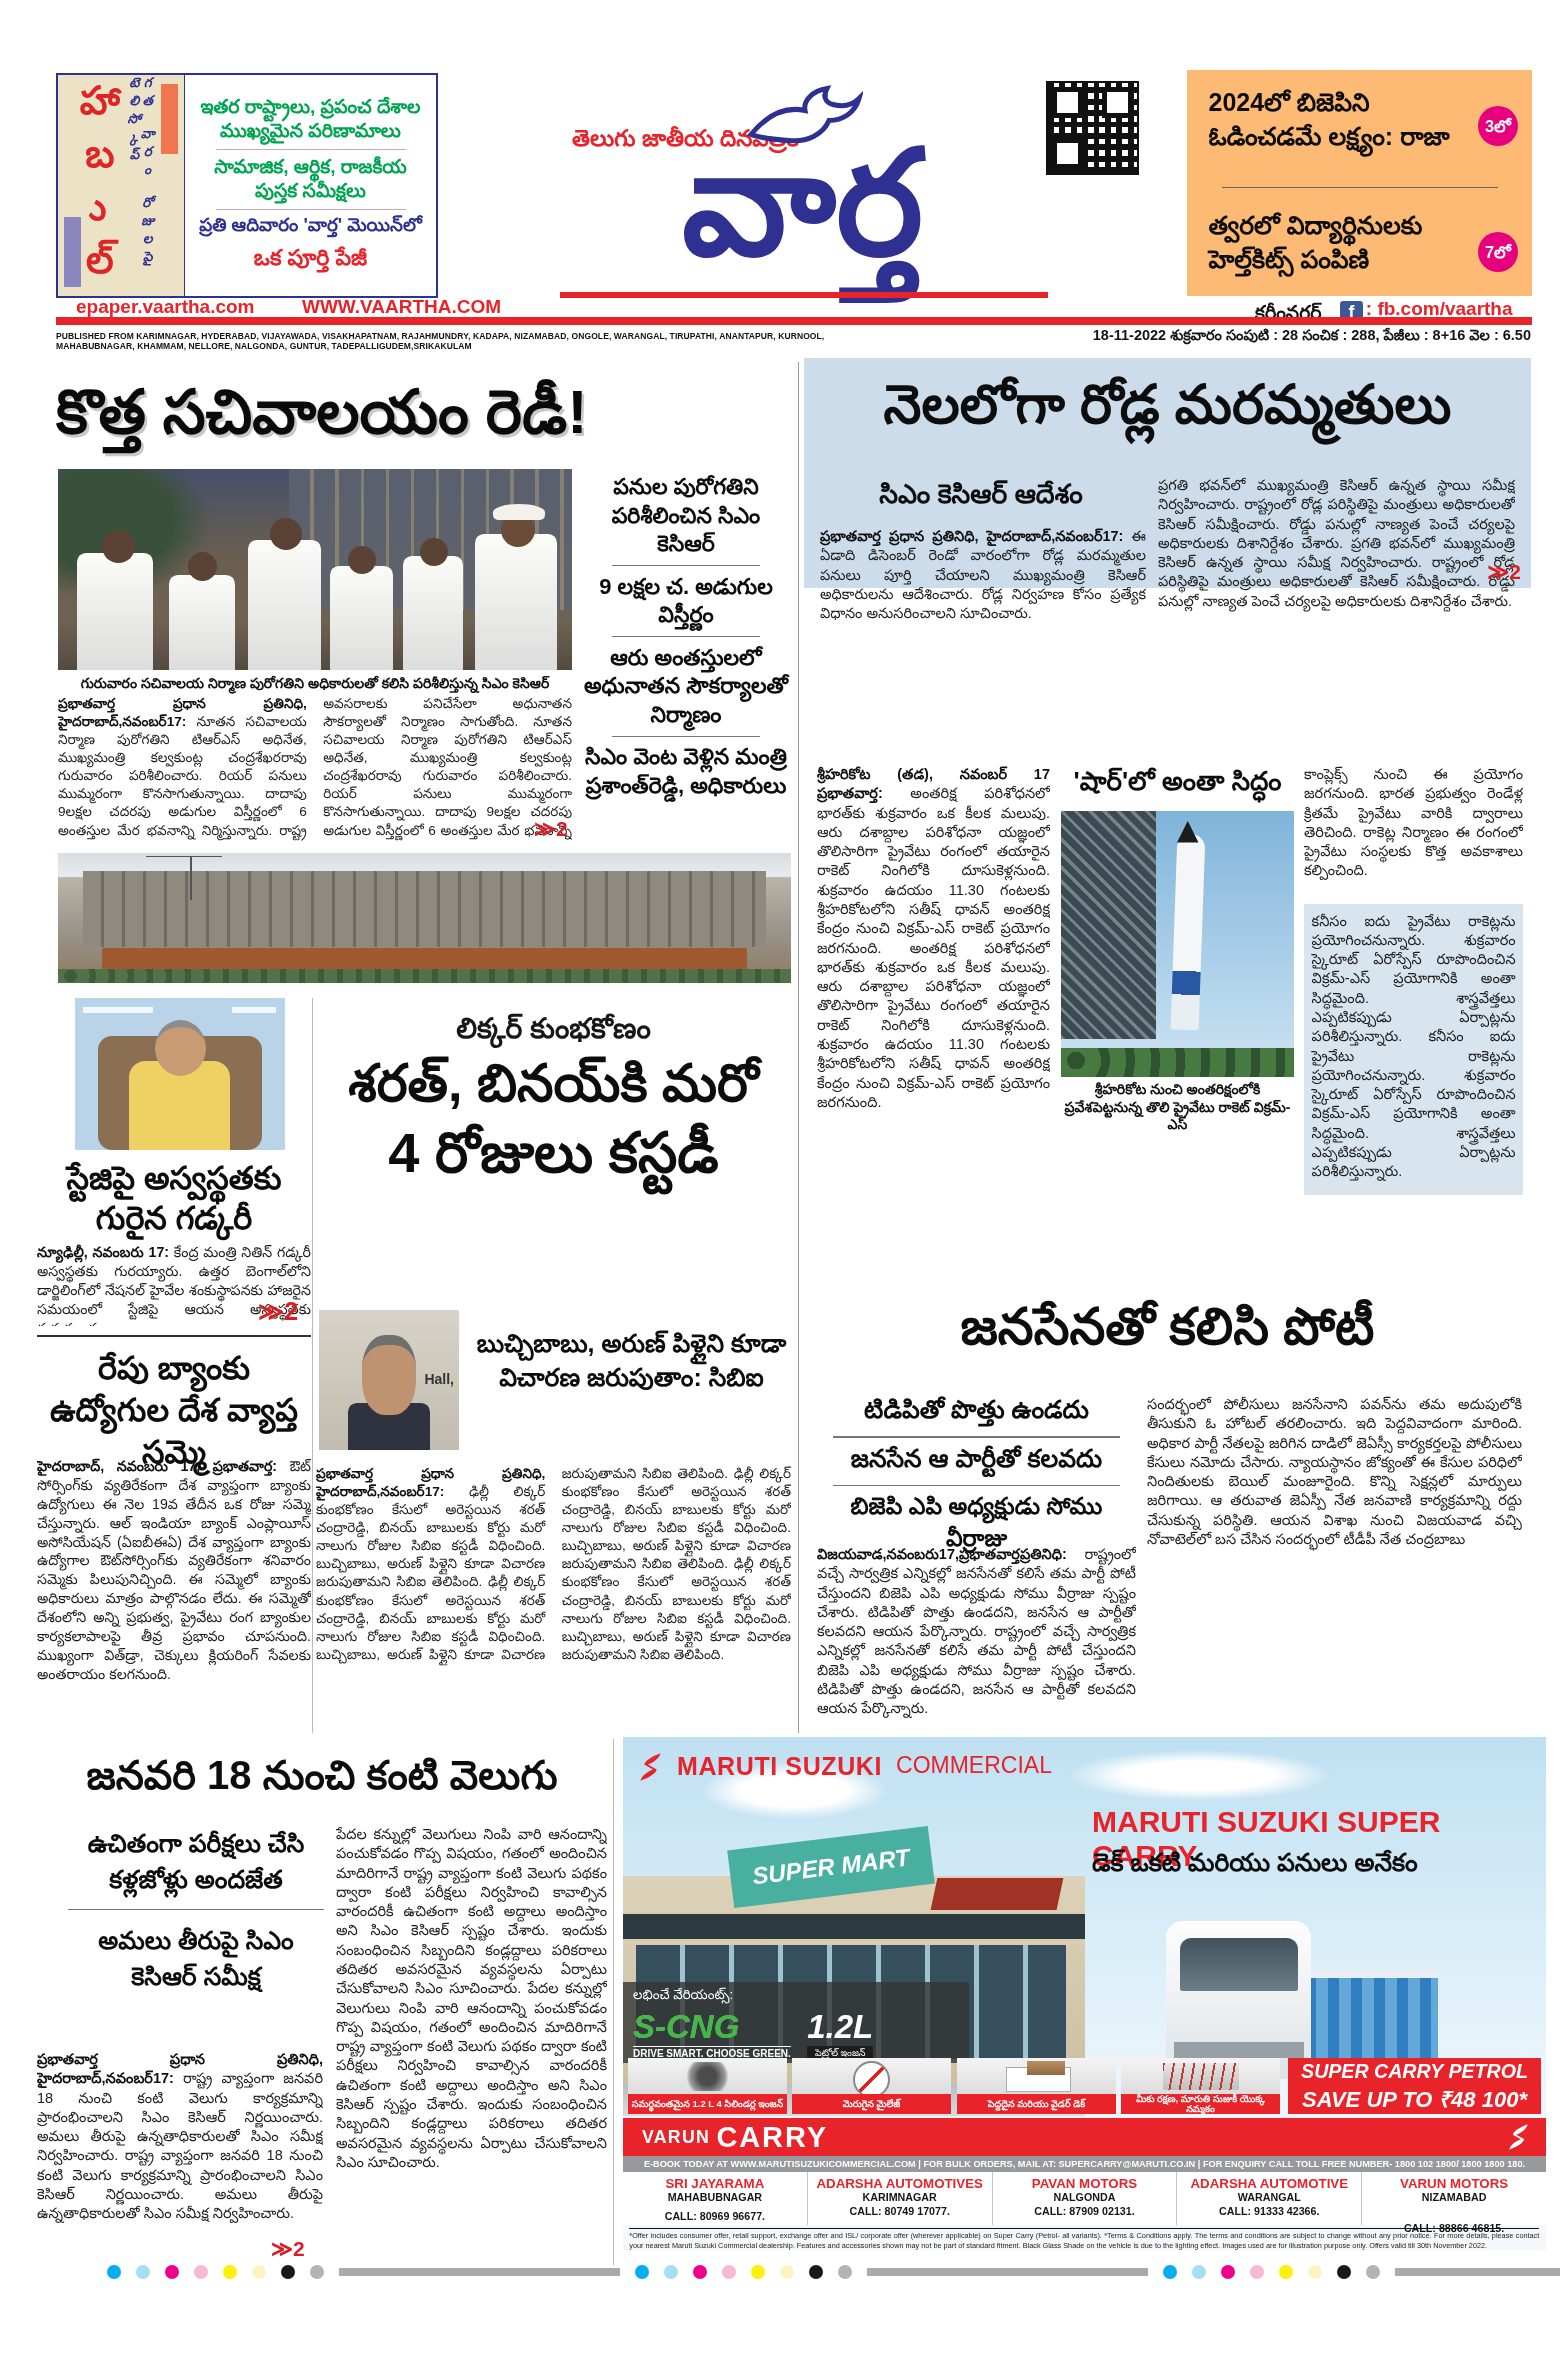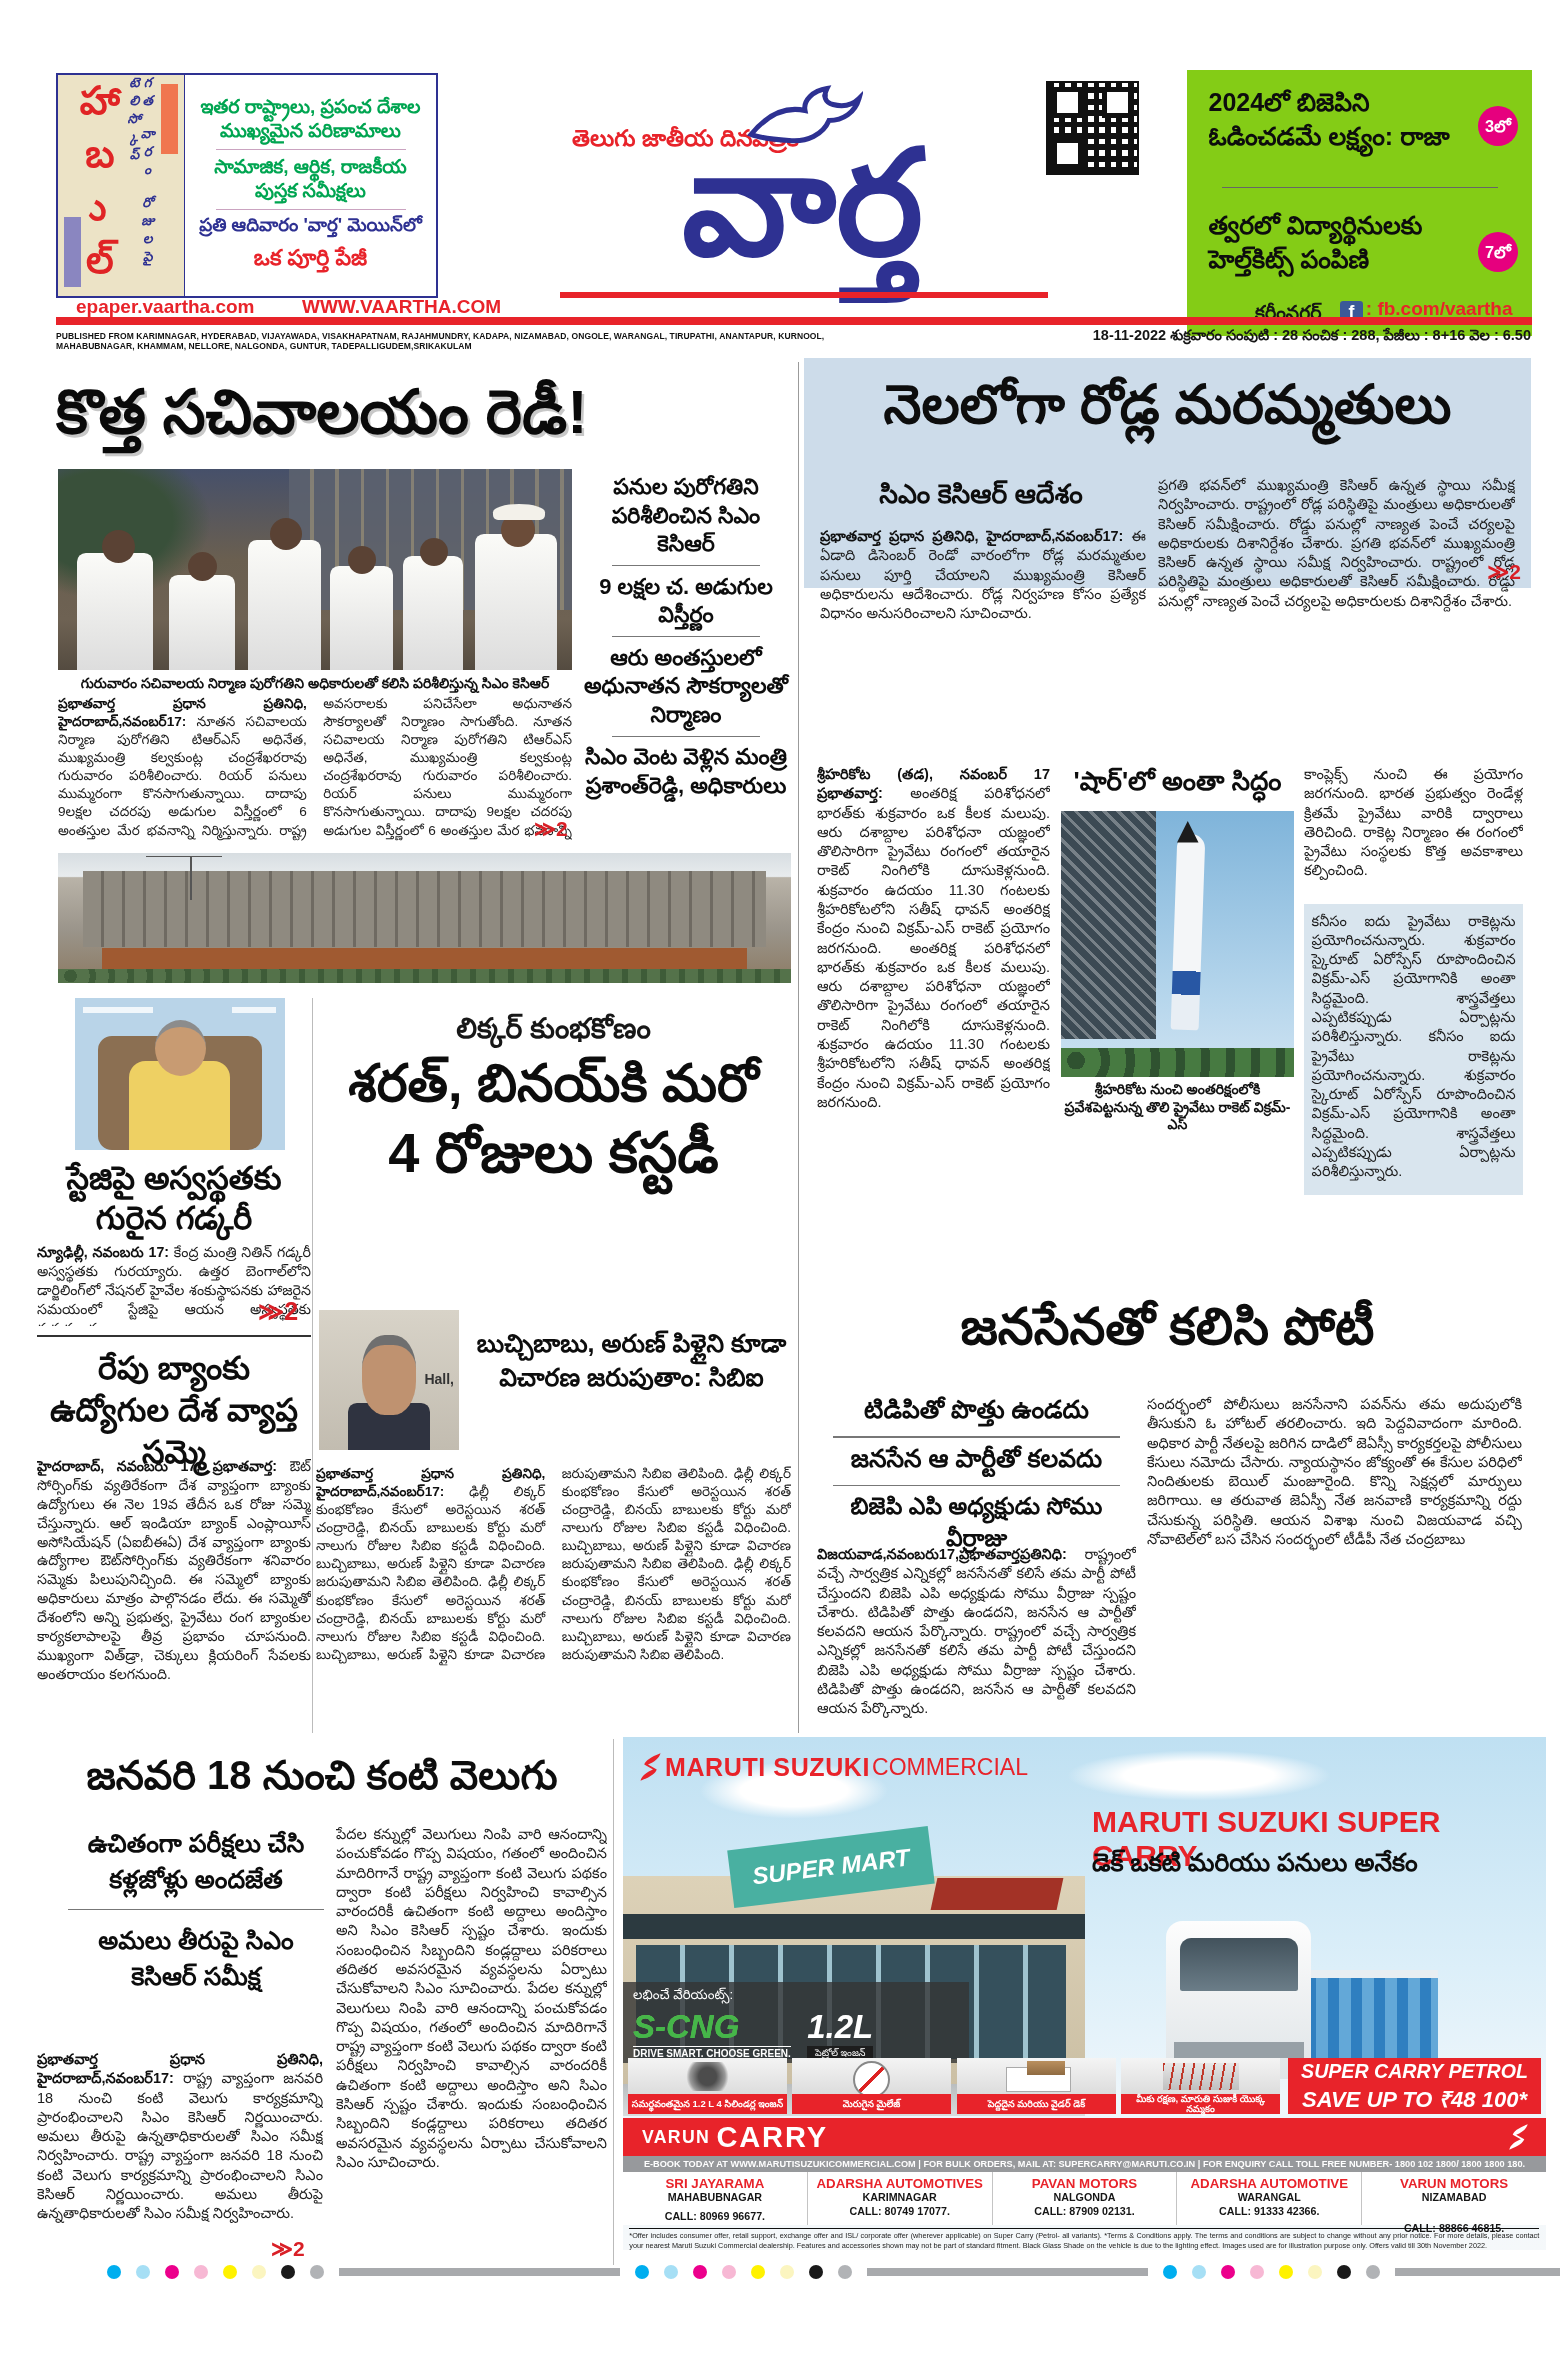--- a/index.html
+++ b/index.html
@@ -19,21 +19,21 @@
   .photo{overflow:hidden;position:absolute}
   .caption{font-weight:bold;font-size:14px;line-height:1.25;text-align:center;color:#111}
   .vline{position:absolute;width:1.3px;background:#9b9b9b}
   
   .promo{position:absolute;left:56px;top:73px;width:378px;height:221px;border:2.5px solid #2e3192;background:#ece3c6;display:flex}
   .promo-strip{width:126px;position:relative;display:flex;justify-content:center;align-items:center;gap:3.8px}
   .vtitle{writing-mode:vertical-rl;text-orientation:upright;color:#e02425;font-weight:800;font-size:39px;line-height:1}
   .vsub{writing-mode:vertical-rl;text-orientation:upright;color:#2e3192;font-style:italic;font-weight:bold;font-size:13.3px;line-height:1}
   .promo-right{flex:1;background:#fff;border-left:1.9px solid #2e3192;display:flex;flex-direction:column;justify-content:center;align-items:center;padding:6.3px 8.9px;gap:5px;text-align:center}
   .promo-div{width:190px;height:0.6px;background:#caa3c0}
-  .tophead{position:absolute;left:1187px;top:70px;width:345px;height:266px;background:#84cc16}
+  .tophead{position:absolute;left:1187px;top:70px;width:345px;height:226px;background:#fdba74}
   .tophead-item{position:relative;padding:16.4px 70px 6.3px 21.5px;font-size:25px;line-height:1.35;font-weight:800;color:#0d0d0d}
   .pgcircle{position:absolute;right:14px;top:50%;transform:translateY(-50%);width:40px;height:40px;border-radius:50%;background:#e6007e;color:#fff;font-weight:800;font-size:16.4px;display:flex;align-items:center;justify-content:center}
   .qr{position:absolute;left:1046px;top:81px;width:89px;height:90px;border:2.5px solid #111;background:
       repeating-linear-gradient(0deg,#111 0 5.7px,transparent 5.7px 11.4px),
       repeating-linear-gradient(90deg,#111 0 5.7px,#fff 5.7px 11.4px)}
   .qr i{position:absolute;width:21.5px;height:21.5px;border:5px solid #111;background:#fff}
   .fbicon{display:inline-flex;width:23px;height:23px;background:#3b5998;color:#fff;border-radius:3.2px;font-weight:800;font-size:17.7px;align-items:center;justify-content:center;vertical-align:middle}
   
   .roads{position:absolute;left:804px;top:358px;width:727px;height:230px;background:#cddcea}
   
@@ -258,21 +258,21 @@
   <div class="abs body-txt" style="left:336px;top:1825px;width:271px;height:437px;font-size:14.5px">
     <span>పేదల కన్నుల్లో వెలుగులు నింపి వారి ఆనందాన్ని పంచుకోవడం గొప్ప విషయం, గతంలో అందించిన మాదిరిగానే రాష్ట్ర వ్యాప్తంగా కంటి వెలుగు పథకం ద్వారా కంటి పరీక్షలు నిర్వహించి కావాల్సిన వారందరికీ ఉచితంగా కంటి అద్దాలు అందిస్తాం అని సిఎం కెసిఆర్ స్పష్టం చేశారు. ఇందుకు సంబంధించిన సిబ్బందిని కండ్లద్దాలు పరికరాలు తదితర అవసరమైన వ్యవస్థలను ఏర్పాటు చేసుకోవాలని సిఎం సూచించారు. పేదల కన్నుల్లో వెలుగులు నింపి వారి ఆనందాన్ని పంచుకోవడం గొప్ప విషయం, గతంలో అందించిన మాదిరిగానే రాష్ట్ర వ్యాప్తంగా కంటి వెలుగు పథకం ద్వారా కంటి పరీక్షలు నిర్వహించి కావాల్సిన వారందరికీ ఉచితంగా కంటి అద్దాలు అందిస్తాం అని సిఎం కెసిఆర్ స్పష్టం చేశారు. ఇందుకు సంబంధించిన సిబ్బందిని కండ్లద్దాలు పరికరాలు తదితర అవసరమైన వ్యవస్థలను ఏర్పాటు చేసుకోవాలని సిఎం సూచించారు.</span>
   </div>
 
   <div class="vline" style="left:613px;top:1739px;height:526px;background:#bbb"></div>
 
   <div class="ad">
     <div class="abs" style="left:76px;top:25px;width:190px;height:57px;background:radial-gradient(ellipse,#fff 40%,rgba(255,255,255,0) 70%)"></div>
     <div class="abs" style="left:443px;top:12.6px;width:266px;height:51px;background:radial-gradient(ellipse,#fff 40%,rgba(255,255,255,0) 70%)"></div>
 
-    <div class="abs" style="left:15px;top:15px;display:flex;align-items:center;gap:2px">
+    <div class="abs" style="left:15px;top:15px;display:flex;align-items:flex-start;gap:14px">
       <svg width="25" height="30" viewBox="0 0 40 48">
           <path fill="#e8232a" d="M36 2 C20 8 12 14 10 20 L24 28 C14 32 6 38 4 46 C20 40 28 34 30 28 L16 20 C26 16 34 10 36 2 Z"></path>
         </svg>
       <span class="red b" style="font-size:25px;letter-spacing:0.6px">MARUTI SUZUKI</span>
       <span class="red" style="font-size:23px">COMMERCIAL</span>
     </div>
 
     <div class="abs red b" style="left:469px;top:68px;width:449px;font-size:30px">MARUTI SUZUKI SUPER CARRY</div>
     <div class="abs b" style="left:469px;top:111px;width:449px;font-size:25px;color:#0d0d0d">డెక్ ఒకటి మరియు పనులు అనేకం</div>
 

